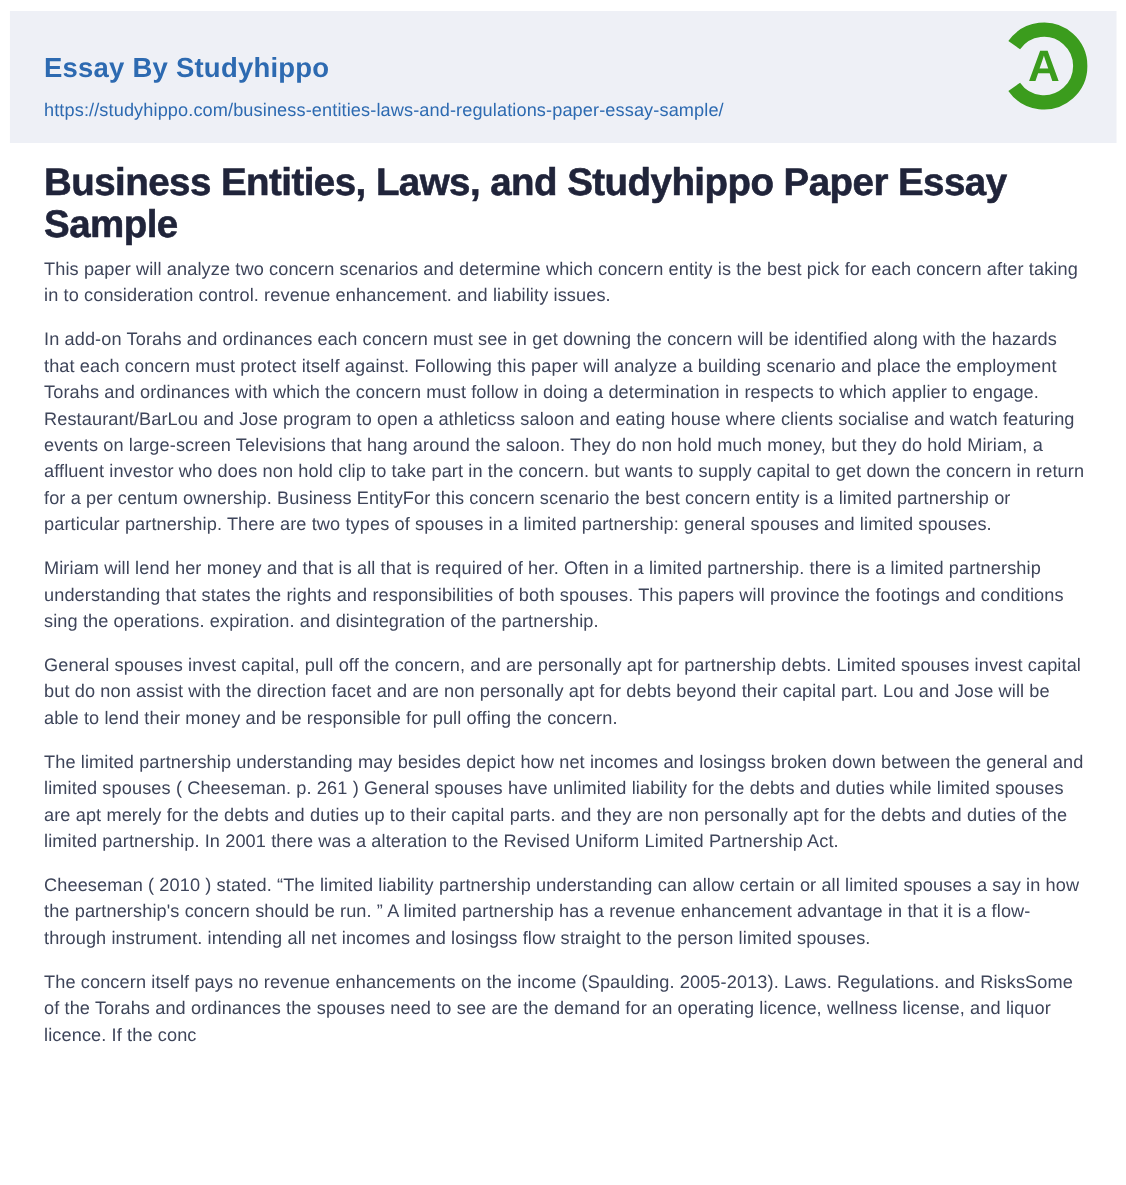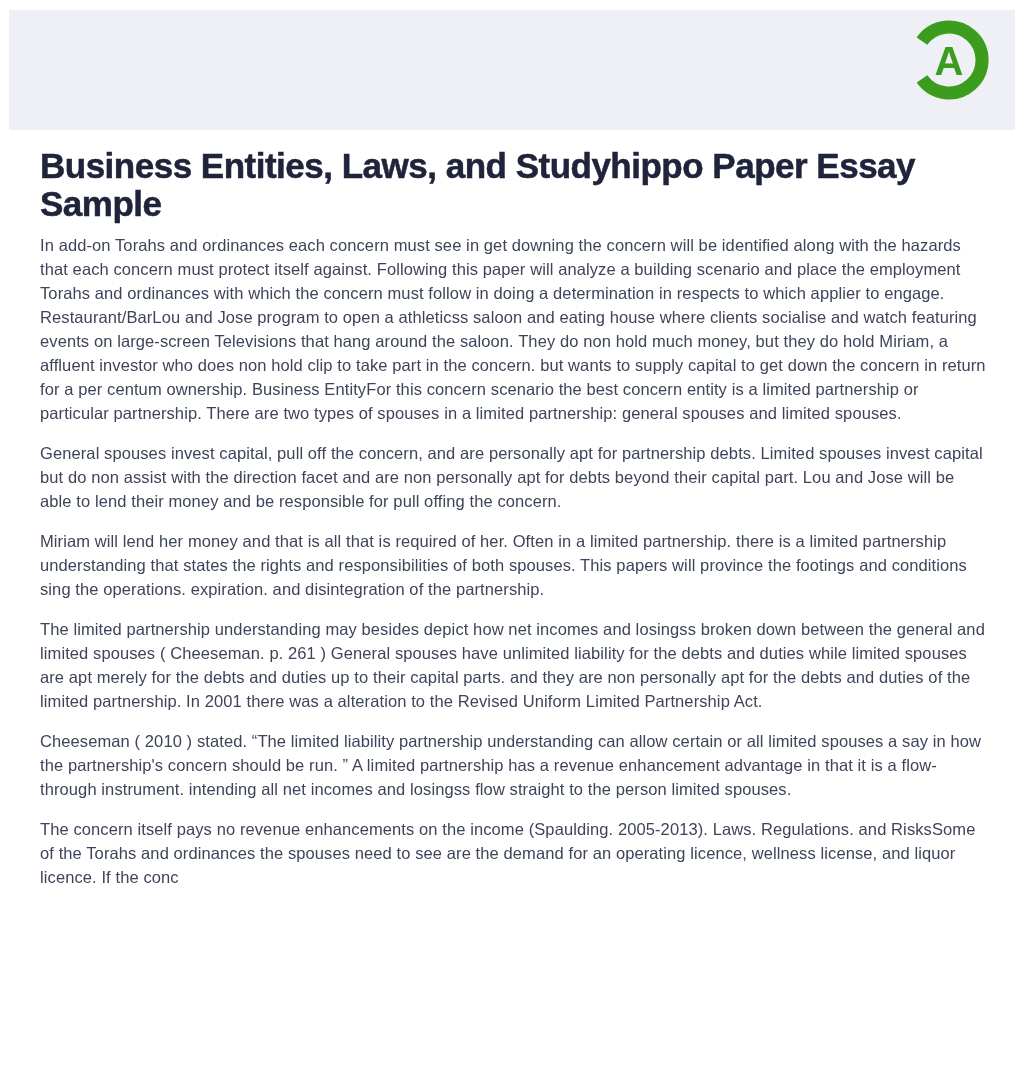--- a/index.html
+++ b/index.html
@@ -88,29 +88,34 @@
     letter-spacing: 0.1px;
     max-width: 948px;
     margin: 16px 0 0 0;
   }
   p.essay-p:first-of-type { margin-top: 0; }
 </style>
 </head>
 <body>
 
 <header class="band">
+  <div class="band-inner">
+    <div class="header-title">Essay By Studyhippo</div>
+    <a class="header-url" href="#">https://studyhippo.com/business-entities-laws-and-regulations-paper-essay-sample/</a>
+  </div>
   <div class="logo">
     <svg viewBox="0 0 80 80" aria-hidden="true">
       <path d="M 13.0 21.1 A 33 33 0 1 1 13.0 58.9" fill="none" stroke="var(--logo_green)" stroke-width="13" stroke-linecap="butt"></path>
     </svg>
     <span class="logo-letter">A</span>
   </div>
 </header>
 
 <main>
   <h1>Business Entities, Laws, and Studyhippo Paper Essay Sample</h1>
+  <p class="essay-p">This paper will analyze two concern scenarios and determine which concern entity is the best pick for each concern after taking in to consideration control. revenue enhancement. and liability issues.</p>
   <p class="essay-p">In add-on Torahs and ordinances each concern must see in get downing the concern will be identified along with the hazards that each concern must protect itself against. Following this paper will analyze a building scenario and place the employment Torahs and ordinances with which the concern must follow in doing a determination in respects to which applier to engage. Restaurant/BarLou and Jose program to open a athleticss saloon and eating house where clients socialise and watch featuring events on large-screen Televisions that hang around the saloon. They do non hold much money, but they do hold Miriam, a affluent investor who does non hold clip to take part in the concern. but wants to supply capital to get down the concern in return for a per centum ownership. Business EntityFor this concern scenario the best concern entity is a limited partnership or particular partnership. There are two types of spouses in a limited partnership: general spouses and limited spouses.</p>
+  <p class="essay-p">Miriam will lend her money and that is all that is required of her. Often in a limited partnership. there is a limited partnership understanding that states the rights and responsibilities of both spouses. This papers will province the footings and conditions sing the operations. expiration. and disintegration of the partnership.</p>
   <p class="essay-p">General spouses invest capital, pull off the concern, and are personally apt for partnership debts. Limited spouses invest capital but do non assist with the direction facet and are non personally apt for debts beyond their capital part. Lou and Jose will be able to lend their money and be responsible for pull offing the concern.</p>
-  <p class="essay-p">Miriam will lend her money and that is all that is required of her. Often in a limited partnership. there is a limited partnership understanding that states the rights and responsibilities of both spouses. This papers will province the footings and conditions sing the operations. expiration. and disintegration of the partnership.</p>
   <p class="essay-p">The limited partnership understanding may besides depict how net incomes and losingss broken down between the general and limited spouses ( Cheeseman. p. 261 ) General spouses have unlimited liability for the debts and duties while limited spouses are apt merely for the debts and duties up to their capital parts. and they are non personally apt for the debts and duties of the limited partnership. In 2001 there was a alteration to the Revised Uniform Limited Partnership Act.</p>
   <p class="essay-p">Cheeseman ( 2010 ) stated. “The limited liability partnership understanding can allow certain or all limited spouses a say in how the partnership's concern should be run. ” A limited partnership has a revenue enhancement advantage in that it is a flow-through instrument. intending all net incomes and losingss flow straight to the person limited spouses.</p>
   <p class="essay-p">The concern itself pays no revenue enhancements on the income (Spaulding. 2005-2013). Laws. Regulations. and RisksSome of the Torahs and ordinances the spouses need to see are the demand for an operating licence, wellness license, and liquor licence. If the conc</p>
 </main>
 
 </body></html>

